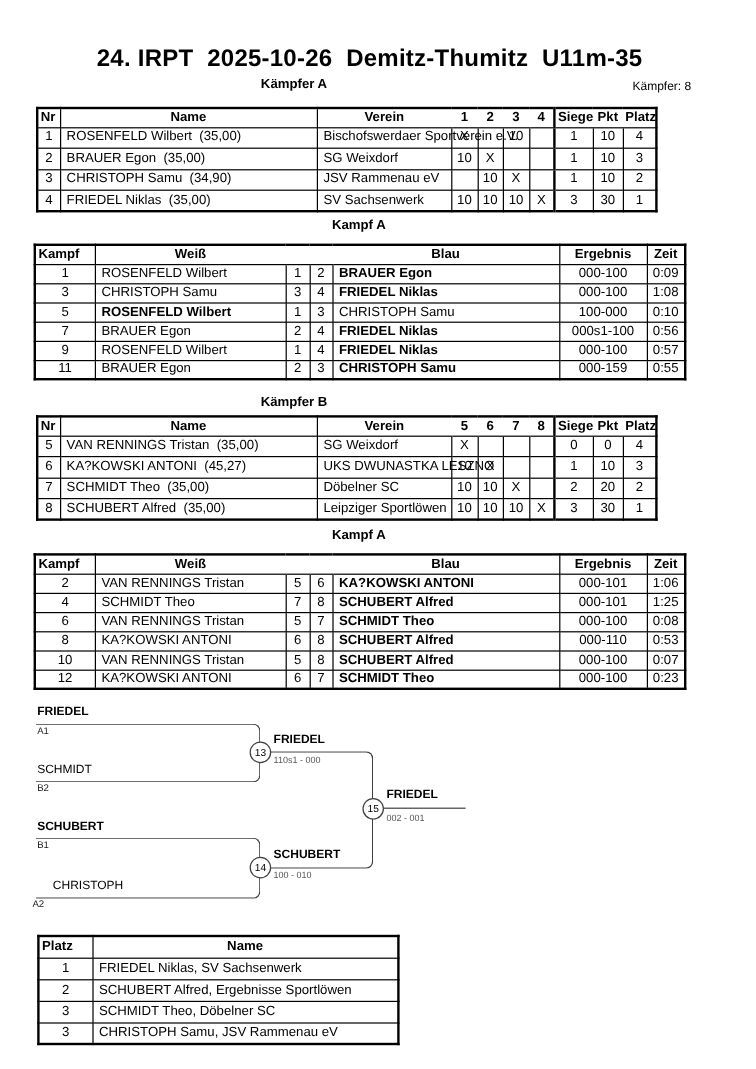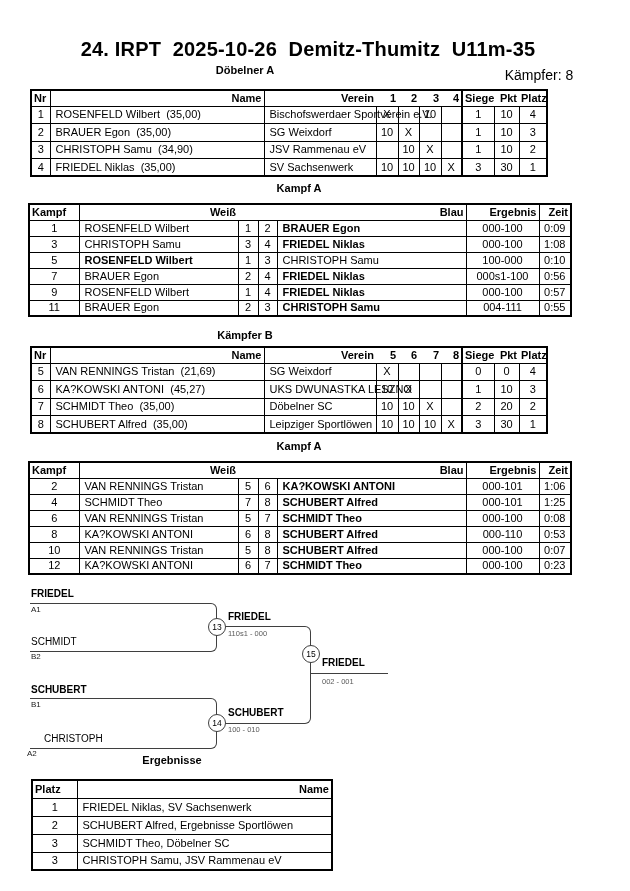--- a/index.html
+++ b/index.html
@@ -6,26 +6,26 @@
   .page{position:relative;width:630px;height:891px;background:#ffffff;
         font-family:"Liberation Sans",sans-serif;color:#000;overflow:hidden;}
   .abs{position:absolute;}
   .title{left:0;top:38px;width:576px;text-align:center;font-size:20px;font-weight:bold;white-space:pre;letter-spacing:0.2px;margin-left:20px;}
   .sec-heading{font-size:11px;font-weight:bold;text-align:center;white-space:pre;}
   .h-ka{left:0;top:64px;width:490px;}
   .h-kampf1{left:0;top:182px;width:598px;}
   .h-kb{left:0;top:329px;width:490px;}
   .h-kampf2{left:0;top:440px;width:598px;}
   .h-erg{left:0;top:754px;width:344px;}
-  .count{left:489px;top:67px;width:100px;text-align:center;font-size:14px;}
+  .count{left:476px;top:67px;width:100px;text-align:right;font-size:10px;}
 
   table{border-collapse:collapse;table-layout:fixed;position:absolute;font-size:11px;}
   table{border:2px solid #000;}
   td,th{border:1px solid #000;padding:0 2px;overflow:visible;line-height:1;}
-  th{font-weight:bold;text-align:right;}
+  th{font-weight:bold;text-align:center;}
   .pool tr{height:17.5px;} .pool thead tr{height:16px;}
   .match tr{height:16px;}
   .erg tr{height:18px;}
   .c{text-align:center;}
   .l{text-align:left;padding-left:5px;}
   .pre{white-space:pre;}
   .bL{border-left:2px solid #000;}
   .nbr{border-right:none;}
   .nbl{border-left:none;}
   .bold{font-weight:bold;}
@@ -40,21 +40,21 @@
   .bk-score{position:absolute;font-size:7.5px;color:#595959;white-space:pre;}
   .bk-circle{position:absolute;width:16px;height:16px;border:1px solid #3f3f3f;border-radius:50%;
              background:#fff;font-size:8.5px;display:flex;align-items:center;justify-content:center;z-index:2;}
 </style>
 </head>
 <body>
 
 <div class="page">
 
   <div class="abs title">24. IRPT  2025-10-26  Demitz-Thumitz  U11m-35</div>
-  <div class="abs sec-heading h-ka">Döbelner A</div>
+  <div class="abs sec-heading h-ka">Kämpfer A</div>
   <div class="abs count">Kämpfer: 8</div>
 
   <table class="pool" style="left:30px;top:89px;width:516px;">
     <colgroup>
         <col style="width:19px">
         <col style="width:214px">
         <col style="width:112px">
         <col style="width:22px">
         <col style="width:21px">
         <col style="width:22px">
@@ -197,21 +197,21 @@
         <td class="l pre bold">FRIEDEL Niklas</td>
         <td class="c">000-100</td>
         <td class="c">0:57</td>
       </tr>
       <tr>
         <td class="c">11</td>
         <td class="l pre">BRAUER Egon</td>
         <td class="c">2</td>
         <td class="c">3</td>
         <td class="l pre bold">CHRISTOPH Samu</td>
-        <td class="c">004-111</td>
+        <td class="c">000-159</td>
         <td class="c">0:55</td>
       </tr>
     </tbody>
   </table>
 
   <div class="abs sec-heading h-kb">Kämpfer B</div>
 
   <table class="pool" style="left:30px;top:346px;width:516px;">
     <colgroup>
         <col style="width:19px">
@@ -235,21 +235,21 @@
         <th class="nbl nbr">7</th>
         <th class="nbl nbr">8</th>
         <th class="bL nbr">Siege</th>
         <th class="nbl nbr">Pkt</th>
         <th class="nbl">Platz</th>
       </tr>
     </thead>
     <tbody>
       <tr>
         <td class="c">5</td>
-        <td class="l pre">VAN RENNINGS Tristan  (21,69)</td>
+        <td class="l pre">VAN RENNINGS Tristan  (35,00)</td>
         <td class="l pre">SG Weixdorf</td>
         <td class="c">X</td>
         <td class="c"></td>
         <td class="c"></td>
         <td class="c"></td>
         <td class="c bL">0</td>
         <td class="c">0</td>
         <td class="c">4</td>
       </tr>
       <tr>
@@ -388,26 +388,25 @@
     <div class="abs conn bk" style="left:30px;top:698px;width:186px;height:49px;"></div>
     <div class="bk-seed" style="left:31px;top:700px;">B1</div>
     <div class="bk-name normal" style="left:44px;top:733px;">CHRISTOPH</div>
     <div class="bk-seed" style="left:27px;top:749px;">A2</div>
 
     <div class="bk-circle" style="left:208px;top:714px;">14</div>
     <div class="bk-name" style="left:228px;top:707px;">SCHUBERT</div>
     <div class="bk-score" style="left:228px;top:725px;">100 - 010</div>
 
     <div class="abs hline bk" style="left:310px;top:673px;width:78px;"></div>
-    <div class="bk-circle" style="left:302px;top:645px;">15</div>
+    <div class="bk-circle" style="left:302px;top:665px;">15</div>
     <div class="bk-name" style="left:322px;top:657px;">FRIEDEL</div>
     <div class="bk-score" style="left:322px;top:677px;">002 - 001</div>
   </div>
 
-  <div class="abs sec-heading h-erg">Ergebnisse</div>
 
   <table class="erg" style="left:31px;top:779px;width:300px;">
     <colgroup>
         <col style="width:45px">
         <col style="width:255px">
       </colgroup>
     <thead>
       <tr>
         <th class="l" style="padding-left:2px">Platz</th>
         <th>Name</th>

